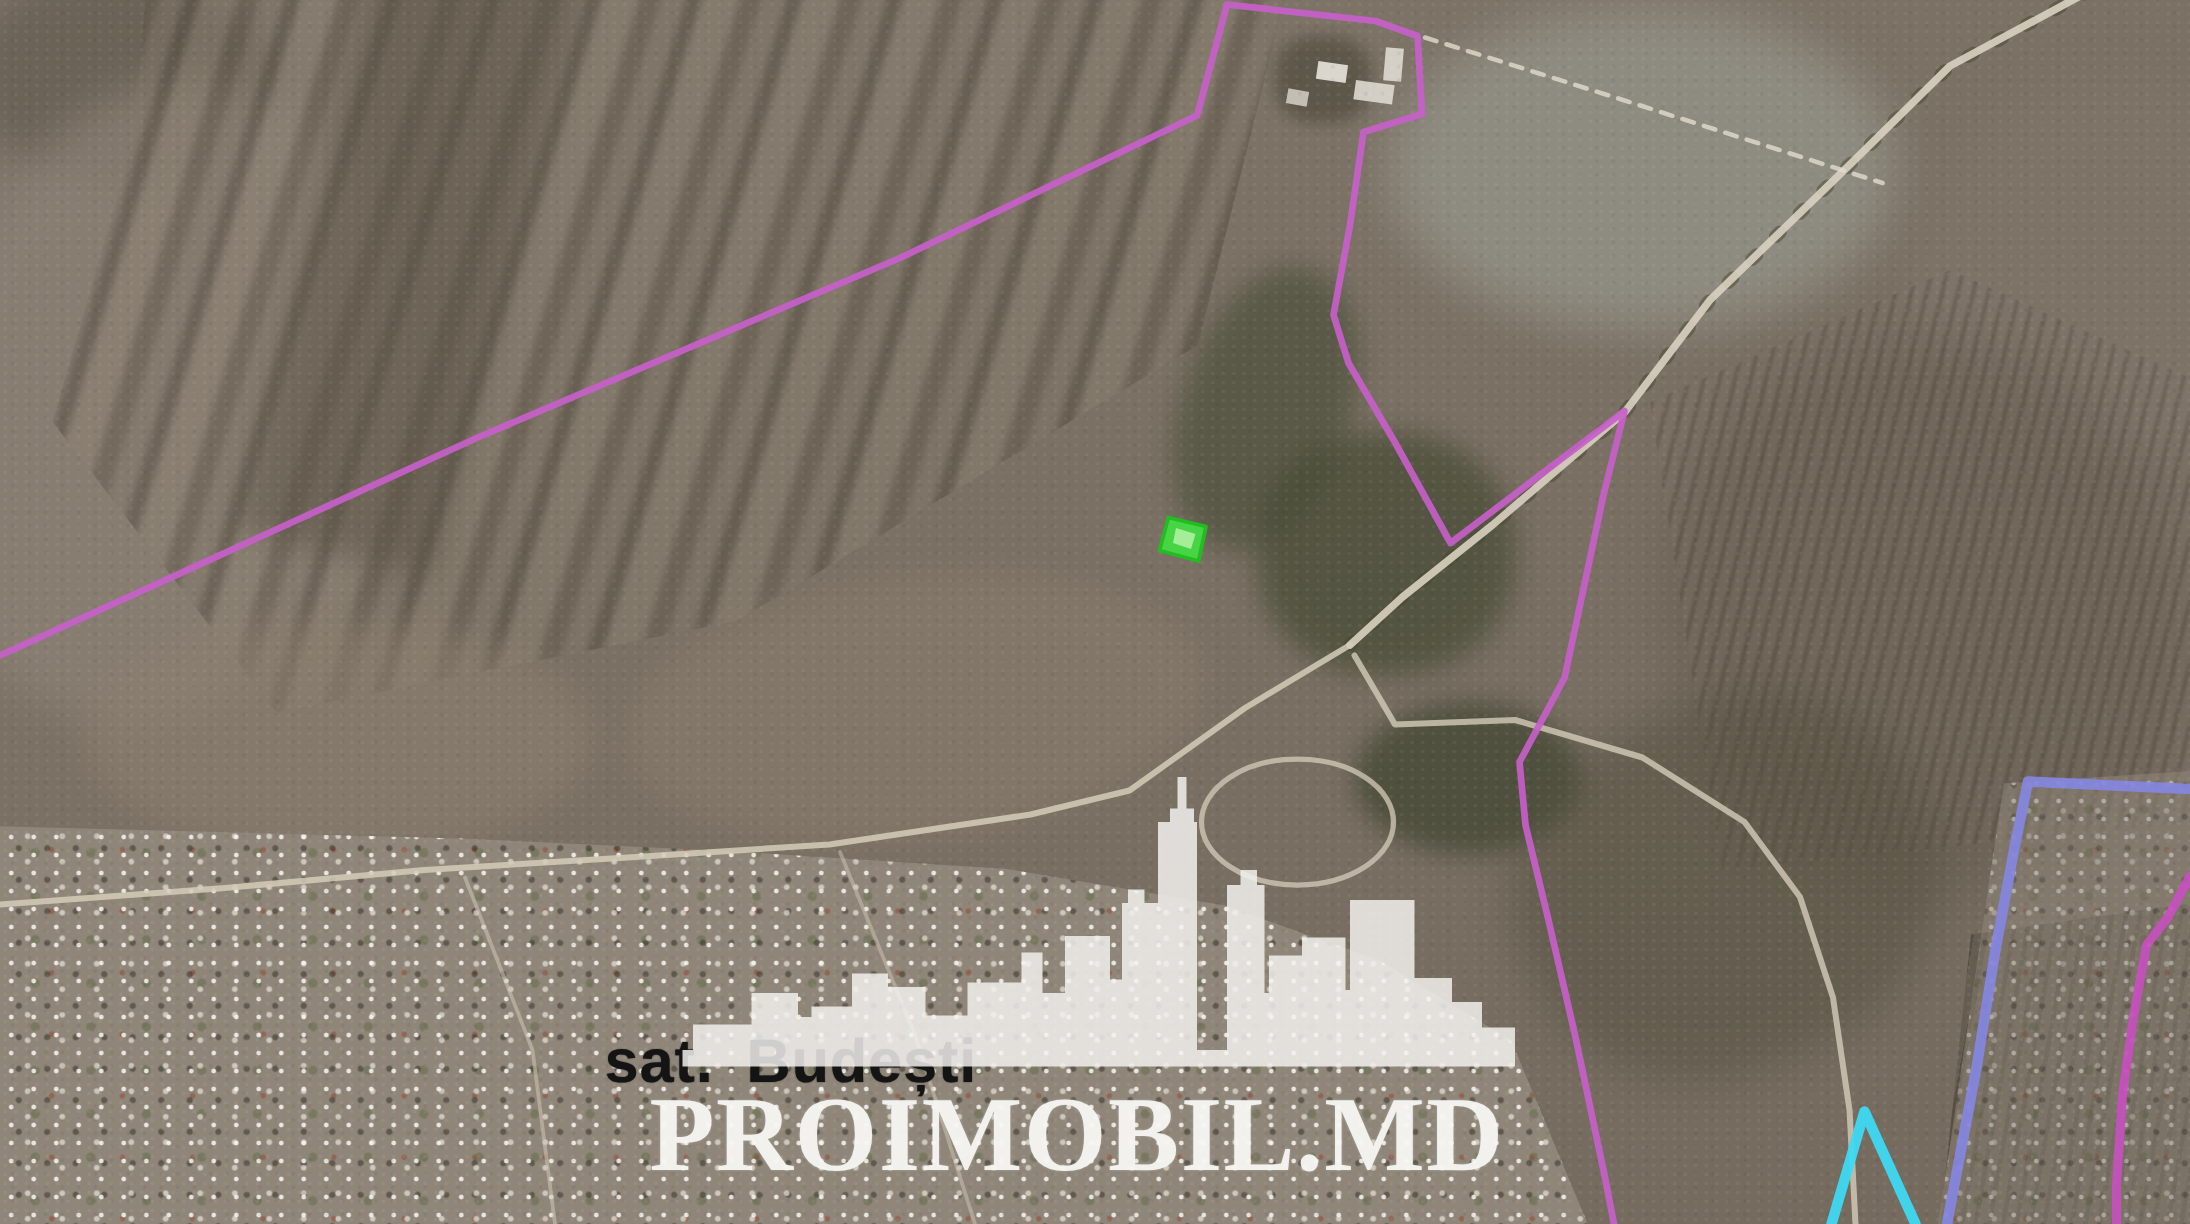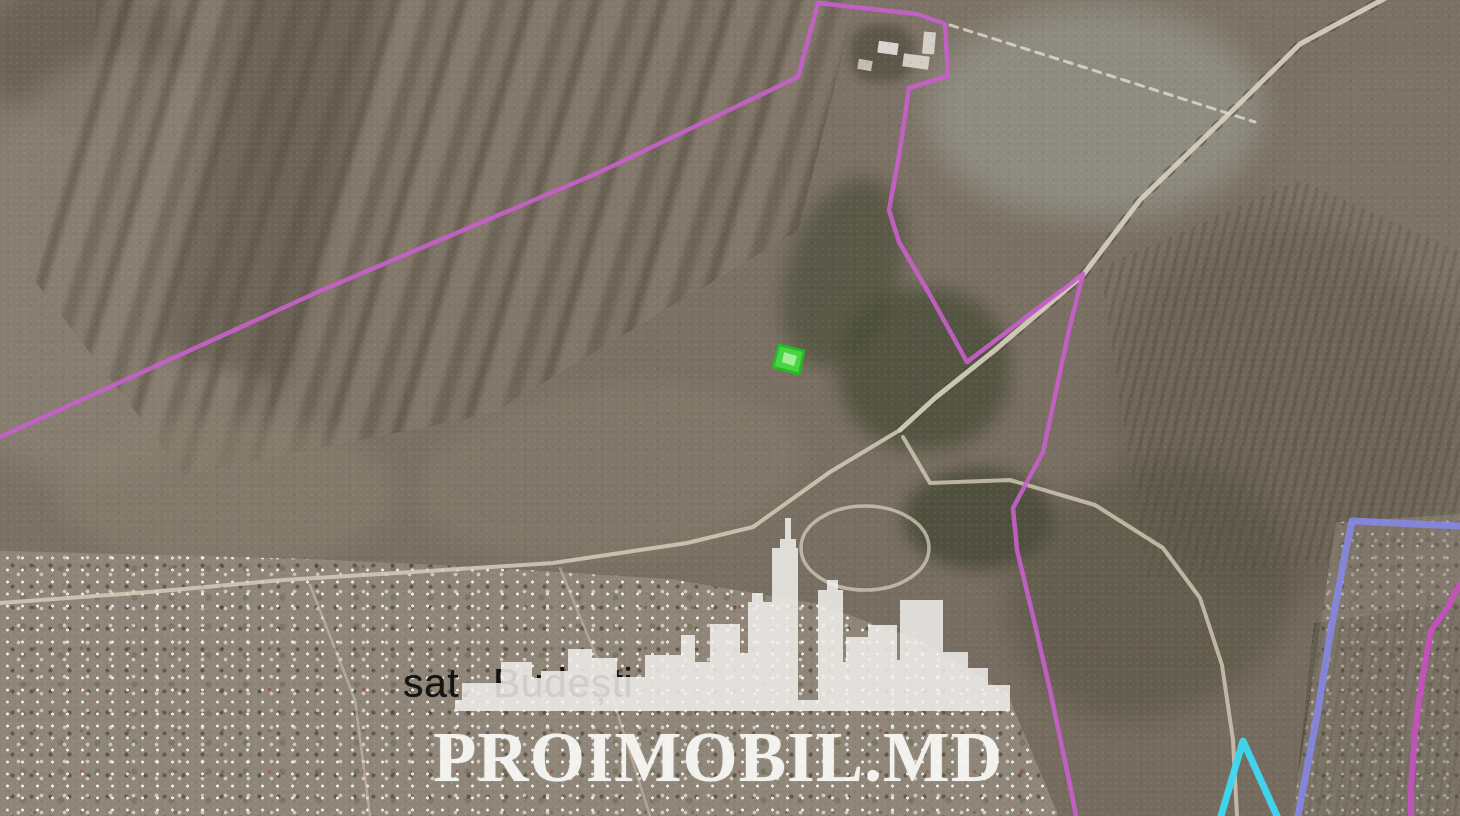--- a/index.html
+++ b/index.html
@@ -49,21 +49,21 @@
   .farm-b4{left:858px;top:60px;width:14px;height:10px;background:#dcd7ce;transform:rotate(10deg);opacity:.8;}
   .grain{left:0;top:0;width:1460px;height:816px;
     background-image:
       radial-gradient(circle,rgba(255,255,255,.055) 0 1px,transparent 1.5px),
       radial-gradient(circle,rgba(20,16,10,.06) 0 1px,transparent 1.6px);
     background-size:7px 6px,11px 9px;background-position:0 0,3px 4px;}
   
   svg.layer{left:0;top:0;width:1460px;height:816px;}
   #overlay{z-index:3;}
   .village-label{
-    z-index:4;left:403px;top:660px;font-size:41px;font-weight:400;color:#141414;
+    z-index:4;left:403px;top:684px;font-size:41px;font-weight:700;color:#141414;
     letter-spacing:.5px;word-spacing:10px;white-space:nowrap;filter:blur(.3px);
     text-shadow:0 0 1px rgba(10,10,10,.65);}
   #watermark{z-index:5;}
   .watermark-text{
     z-index:6;left:433px;top:722px;width:584px;text-align:left;
     font-family:"Liberation Serif","DejaVu Serif",serif;font-weight:700;font-size:71px;
     line-height:1;color:rgba(246,245,242,.95);letter-spacing:1px;white-space:nowrap;
     text-shadow:0 0 2px rgba(255,255,255,.25);}
 </style>
 </head>

